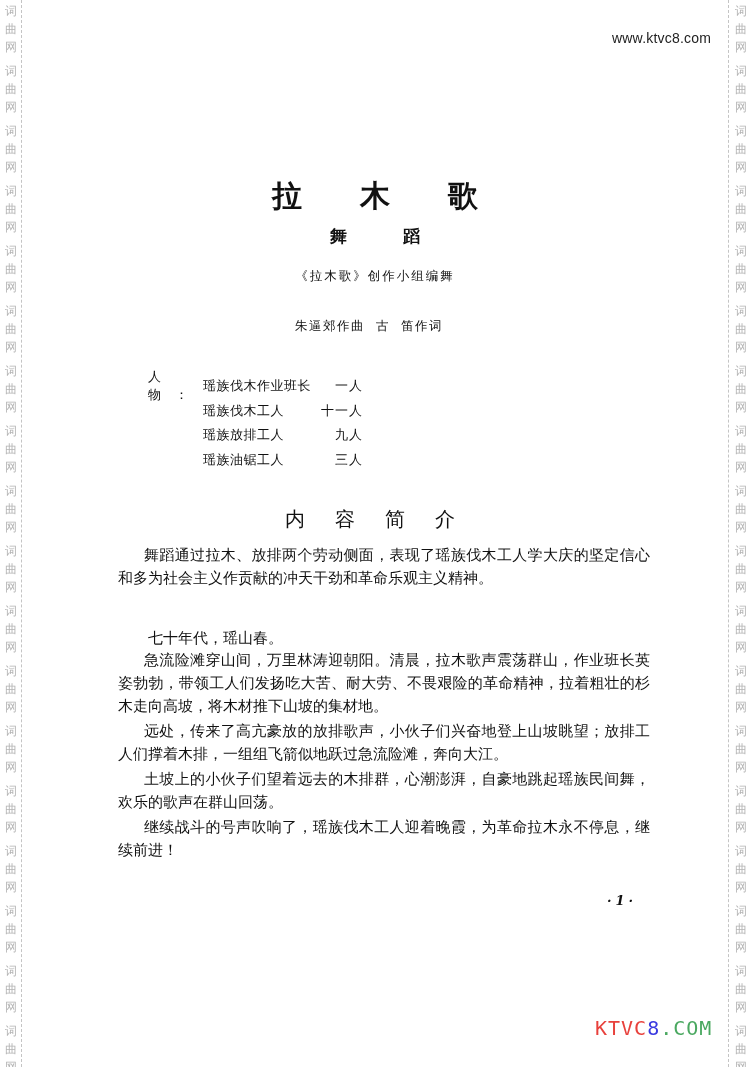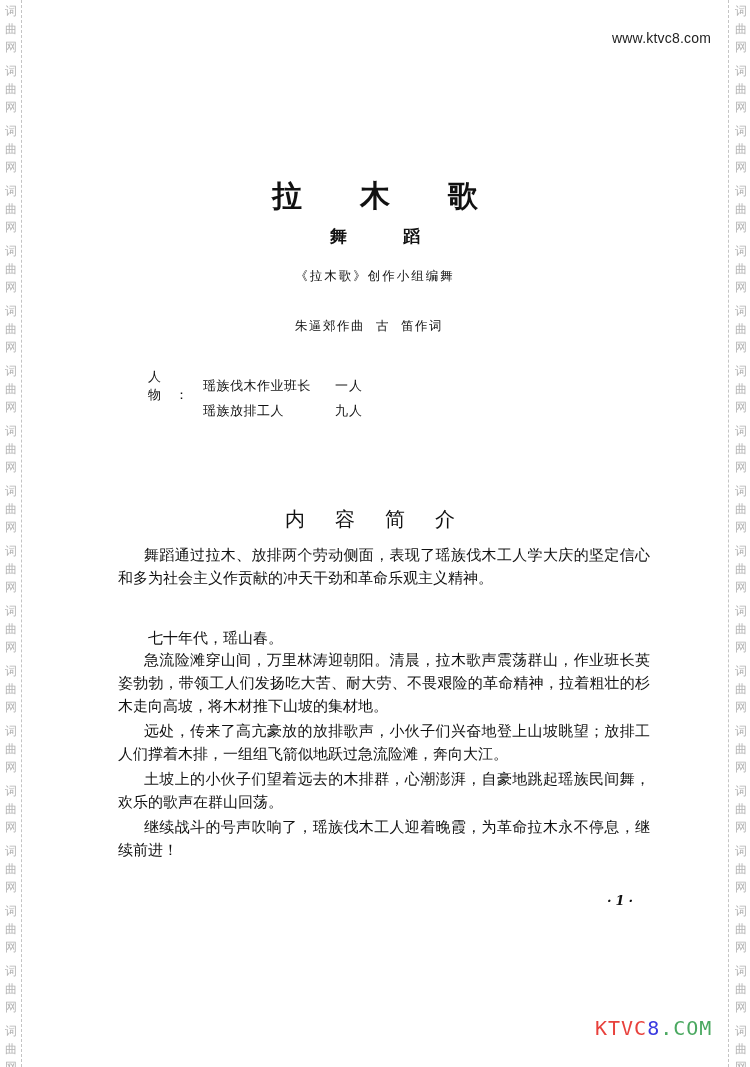--- a/index.html
+++ b/index.html
@@ -246,22 +246,32 @@
 <div class="credits">朱逼郊作曲  古  笛作词</div>
 
 <div class="chars">
   <div class="char-row">
     <span class="char-label">人 物：</span>
     <span class="char-role">瑶族伐木作业班长</span>
     <span class="char-count">一人</span>
   </div>
   <div class="char-row">
     <span class="char-label"></span>
+    <span class="char-role">瑶族伐木工人</span>
+    <span class="char-count">十一人</span>
+  </div>
+  <div class="char-row">
+    <span class="char-label"></span>
     <span class="char-role">瑶族放排工人</span>
     <span class="char-count">九人</span>
+  </div>
+  <div class="char-row">
+    <span class="char-label"></span>
+    <span class="char-role">瑶族油锯工人</span>
+    <span class="char-count">三人</span>
   </div>
 </div>
 
 <div class="section-heading">
   <span>内</span>
   <span>容</span>
   <span>简</span>
   <span>介</span>
 </div>
 

